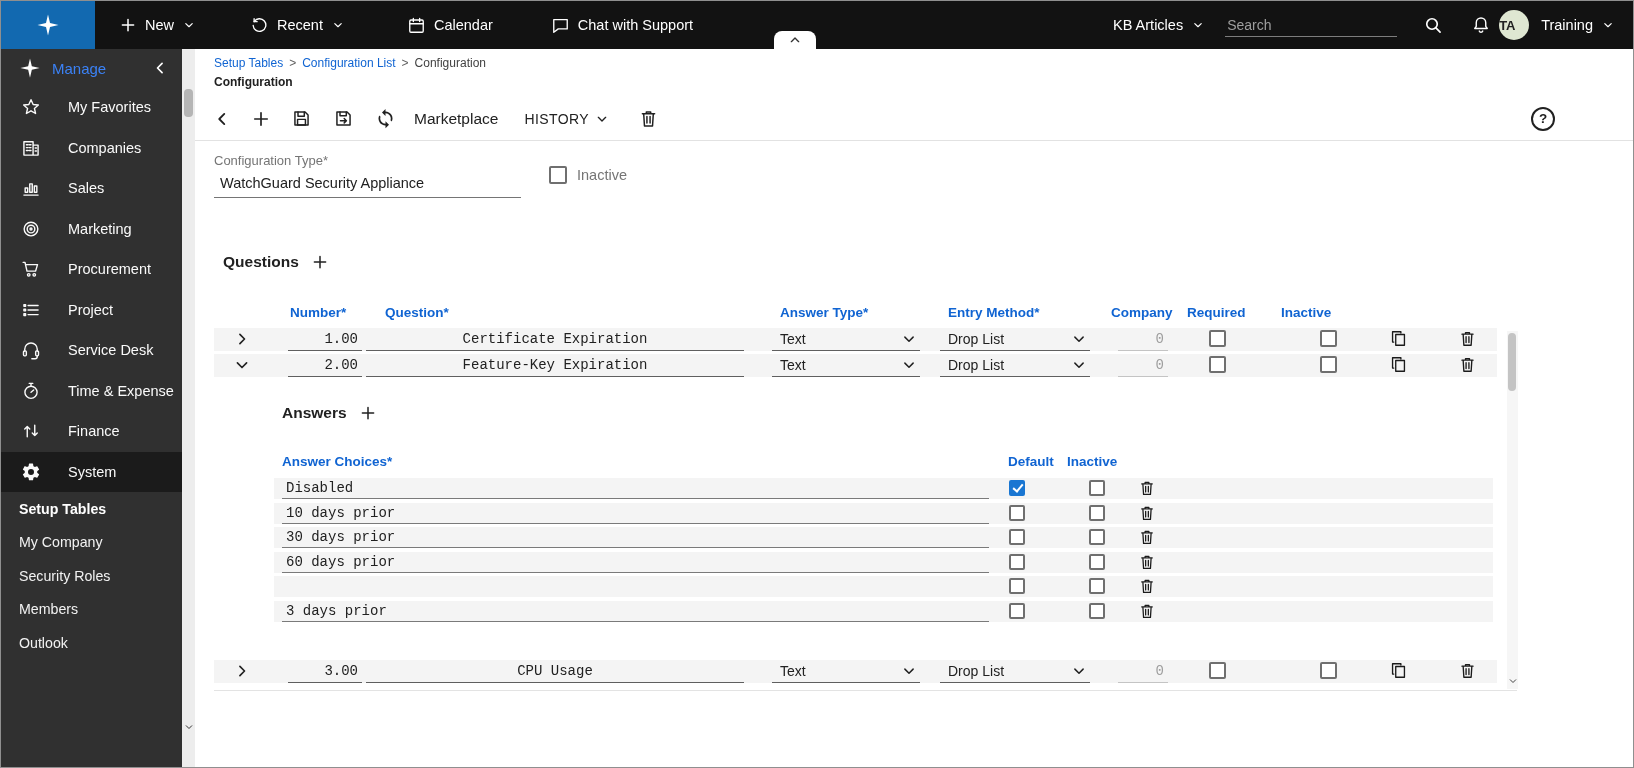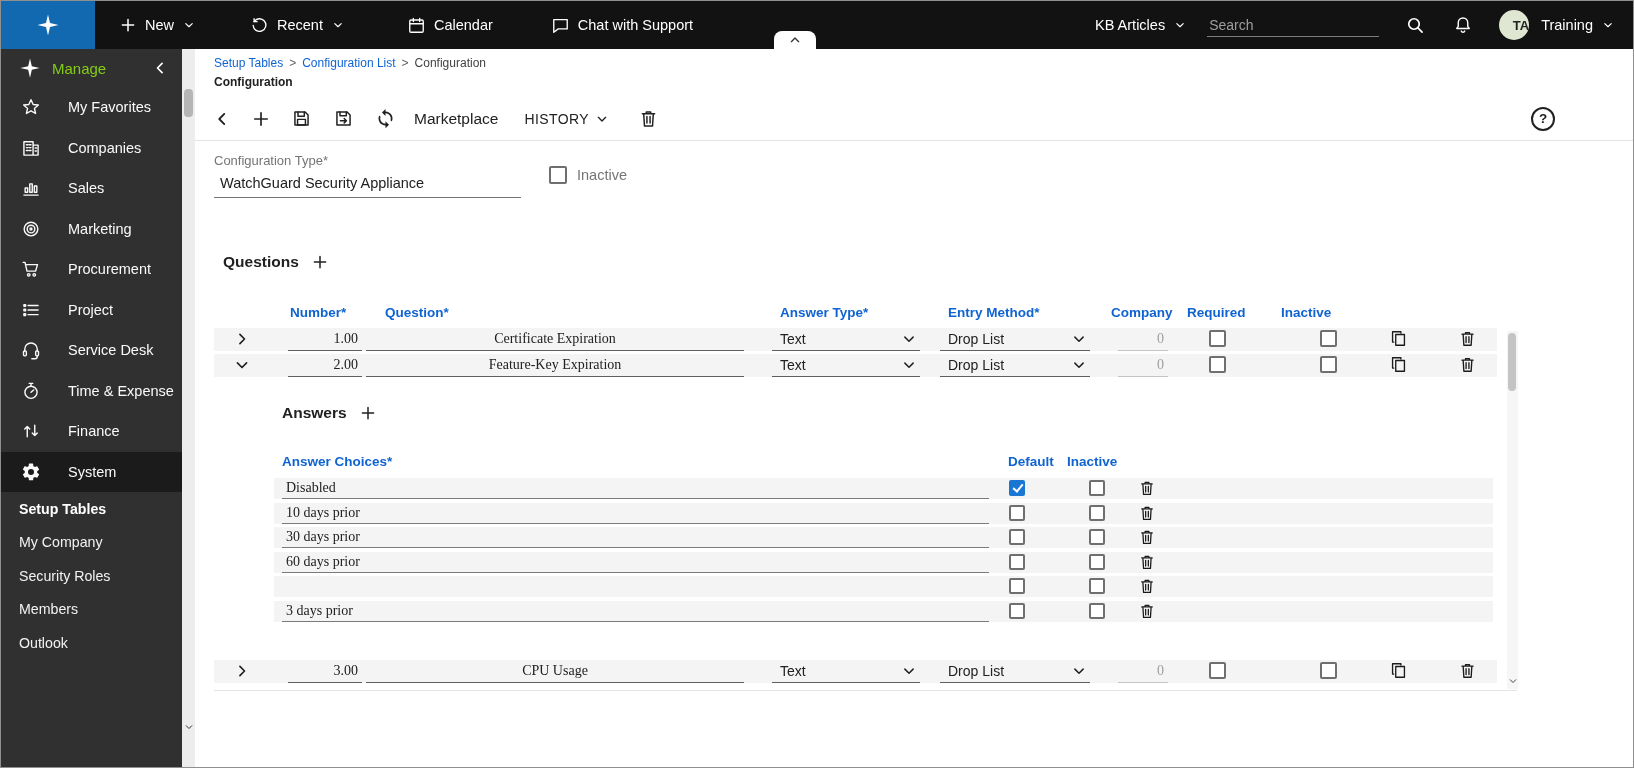--- a/index.html
+++ b/index.html
@@ -13,27 +13,27 @@
   .i21{width:21px;height:21px}.i22{width:22px;height:22px}.i24{width:24px;height:24px}
 
   
   .topbar{position:absolute;top:0;left:0;right:0;height:48px;background:#121212;display:flex;align-items:center;color:#fff;}
   .logo{width:94px;height:48px;background:#1269b0;display:flex;align-items:center;justify-content:center;color:#fff;cursor:pointer;flex:0 0 auto;}
   .tb-item{display:flex;align-items:center;gap:8px;font-size:14.5px;cursor:pointer;white-space:nowrap;}
   .tb-caret{color:#fff;}
   .search-wrap{margin-left:20px;display:flex;align-items:center;}
   .search-input{width:168px;background:transparent;border:0;border-bottom:1px solid #7d7d7d;color:#fff;font-size:14px;font-family:"Liberation Sans",sans-serif;outline:none;padding:3px 2px;}
   .search-input::placeholder{color:#9e9e9e;}
-  .avatar{width:30px;height:30px;border-radius:50%;background:#dfe7d2;color:#222;font-size:13px;font-weight:bold;display:flex;align-items:center;justify-content:flex-end;margin-left:26px;cursor:pointer;flex:0 0 auto;}
+  .avatar{width:30px;height:30px;border-radius:50%;background:#dfe7d2;color:#222;font-size:13px;font-weight:bold;display:flex;align-items:center;justify-content:flex-start;margin-left:8px;cursor:pointer;flex:0 0 auto;}
   .notch{position:absolute;left:773px;top:30px;width:42px;height:18px;background:#fff;border-radius:8px 8px 0 0;display:flex;align-items:center;justify-content:center;color:#333;z-index:5;cursor:pointer;}
 
   
   .sidebar{position:absolute;top:48px;left:0;width:181px;bottom:0;background:#303030;color:#fff;overflow:hidden;}
   .s-head{height:38px;display:flex;align-items:center;gap:11px;padding-left:18px;}
-  .s-brand{font-size:15px;color:#84cc16;flex:1;}
+  .s-brand{font-size:15px;color:#3b82f6;flex:1;}
   .s-collapse{margin-right:12px;cursor:pointer;color:#fff;}
   .s-item{height:40.5px;display:flex;align-items:center;gap:27px;padding-left:20px;font-size:14.5px;color:#fafafa;cursor:pointer;box-sizing:border-box;}
   .s-item.active{background:#1b1b1b;}
   .s-sub{height:33.5px;display:flex;align-items:center;padding-left:18px;font-size:14.2px;color:#f2f2f2;cursor:pointer;box-sizing:border-box;}
   .s-sub.bold{font-weight:bold;color:#fff;}
   .side-scroll{position:absolute;left:181px;top:48px;bottom:0;width:13px;background:#ededed;}
   .side-thumb{position:absolute;top:40px;left:2px;width:9px;height:28px;background:#b5b5b5;border-radius:4px;cursor:pointer;}
   .side-arrow{position:absolute;bottom:34px;left:1px;color:#333;cursor:pointer;}
 
   
@@ -60,21 +60,21 @@
   .qpos{top:204px;left:28px;}
   .apos{top:355px;left:87px;}
   .plusic{color:#212121;cursor:pointer;}
 
   .qh,.ah{position:absolute;font-size:13.5px;font-weight:600;color:#1064d2;white-space:nowrap;}
   .qh{top:256px;}
   .ah{top:405px;}
 
   .q-row{position:absolute;left:19px;width:1283px;height:23px;background:#f4f4f4;}
   .a-row{position:absolute;left:79px;width:1219px;height:21px;background:#f4f4f4;}
-  .uin{position:absolute;top:0;height:100%;border:0;border-bottom:1px solid #5f5f5f;background:transparent;font-size:14px;color:#212121;font-family:Liberation Serif, serif;outline:none;padding:0 4px;box-sizing:border-box;}
+  .uin{position:absolute;top:0;height:100%;border:0;border-bottom:1px solid #5f5f5f;background:transparent;font-size:14px;color:#212121;font-family:Liberation Mono, monospace;outline:none;padding:0 4px;box-sizing:border-box;}
   .sel{position:absolute;top:0;height:100%;border-bottom:1px solid #5f5f5f;display:flex;align-items:center;justify-content:space-between;font-size:14px;color:#212121;padding:0 2px 0 8px;box-sizing:border-box;cursor:pointer;}
   .expander{position:absolute;left:18px;top:1px;color:#212121;cursor:pointer;}
   .num{left:74px;width:74px;text-align:right;}
   .qtext{left:152px;width:378px;text-align:center;}
   .atype{left:558px;width:148px;}
   .emeth{left:726px;width:150px;}
   .dec{left:904px;width:50px;text-align:right;color:#9e9e9e;border-bottom-color:#c4c4c4;}
   .reqcb{position:absolute;left:995px;top:2px;}
   .inacb{position:absolute;left:1085px;top:2px;}
   .copyic{position:absolute;left:1175px;top:1px;color:#1b1b1b;cursor:pointer;}

